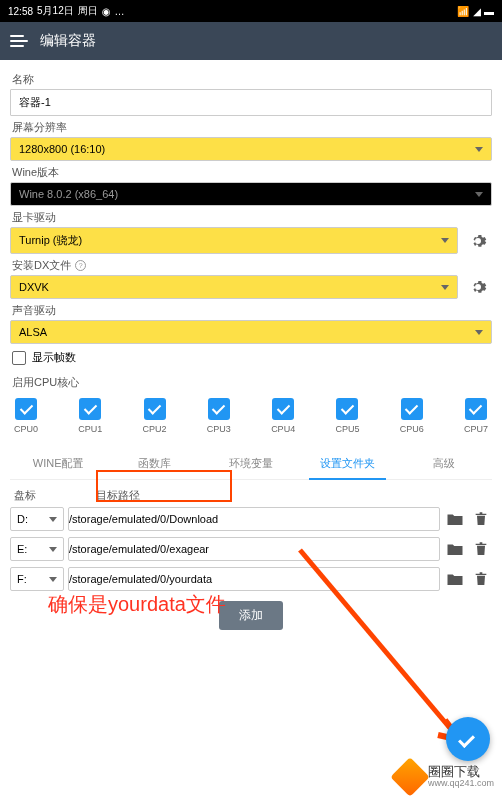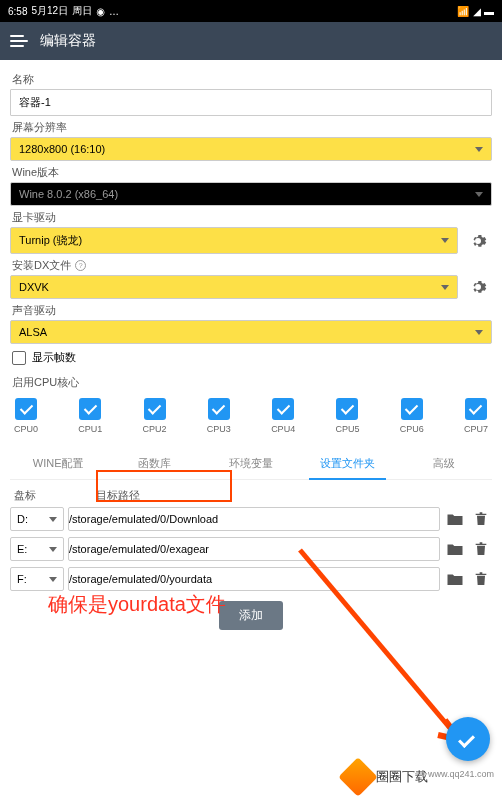--- a/index.html
+++ b/index.html
@@ -53,34 +53,34 @@
 .add-btn { display: block; margin: 10px auto 0; background: #6b7885; color: #fff; border: none; border-radius: 3px; padding: 6px 20px; font-size: 12px; }
 
 .annotation { position: absolute; font-size: 20px; color: #ff3322; font-weight: 500; }
 .arrow-svg { position: absolute; }
 
 .fab { position: absolute; bottom: 36px; right: 12px; width: 44px; height: 44px; background: #2196f3; border-radius: 50%; display: flex; align-items: center; justify-content: center; box-shadow: 0 2px 6px rgba(0,0,0,0.3); }
 .fab::after { content: ''; width: 6px; height: 12px; border: solid #fff; border-width: 0 3px 3px 0; transform: rotate(45deg); margin-left: -3px; }
 
 .watermark { position: absolute; bottom: 6px; right: 8px; display: flex; align-items: center; gap: 4px; }
 .watermark-logo { width: 28px; height: 28px; background: linear-gradient(135deg, #ffa500, #ff6600); border-radius: 4px; transform: rotate(45deg); position: relative; }
-.watermark-text { display: flex; flex-direction: row; line-height: 1.1; }
+.watermark-text { display: flex; flex-direction: column; line-height: 1.1; }
 .wm-cn { font-size: 13px; color: #333; font-weight: 500; }
 .wm-url { font-size: 9px; color: #888; }
 
 svg.gear { width: 18px; height: 18px; }
 svg.folder { width: 18px; height: 16px; }
 svg.trash { width: 16px; height: 18px; }
 </style>
 </head>
 <body>
 
 <div class="status-bar">
   <div class="status-left">
-    <span>6:58</span>
+    <span>12:58</span>
     <span>5月12日</span>
     <span>周日</span>
     <span>◉</span>
     <span>…</span>
   </div>
   <div class="status-right">
     <span>📶</span>
     <span>◢</span>
     <span>▬</span>
   </div>

